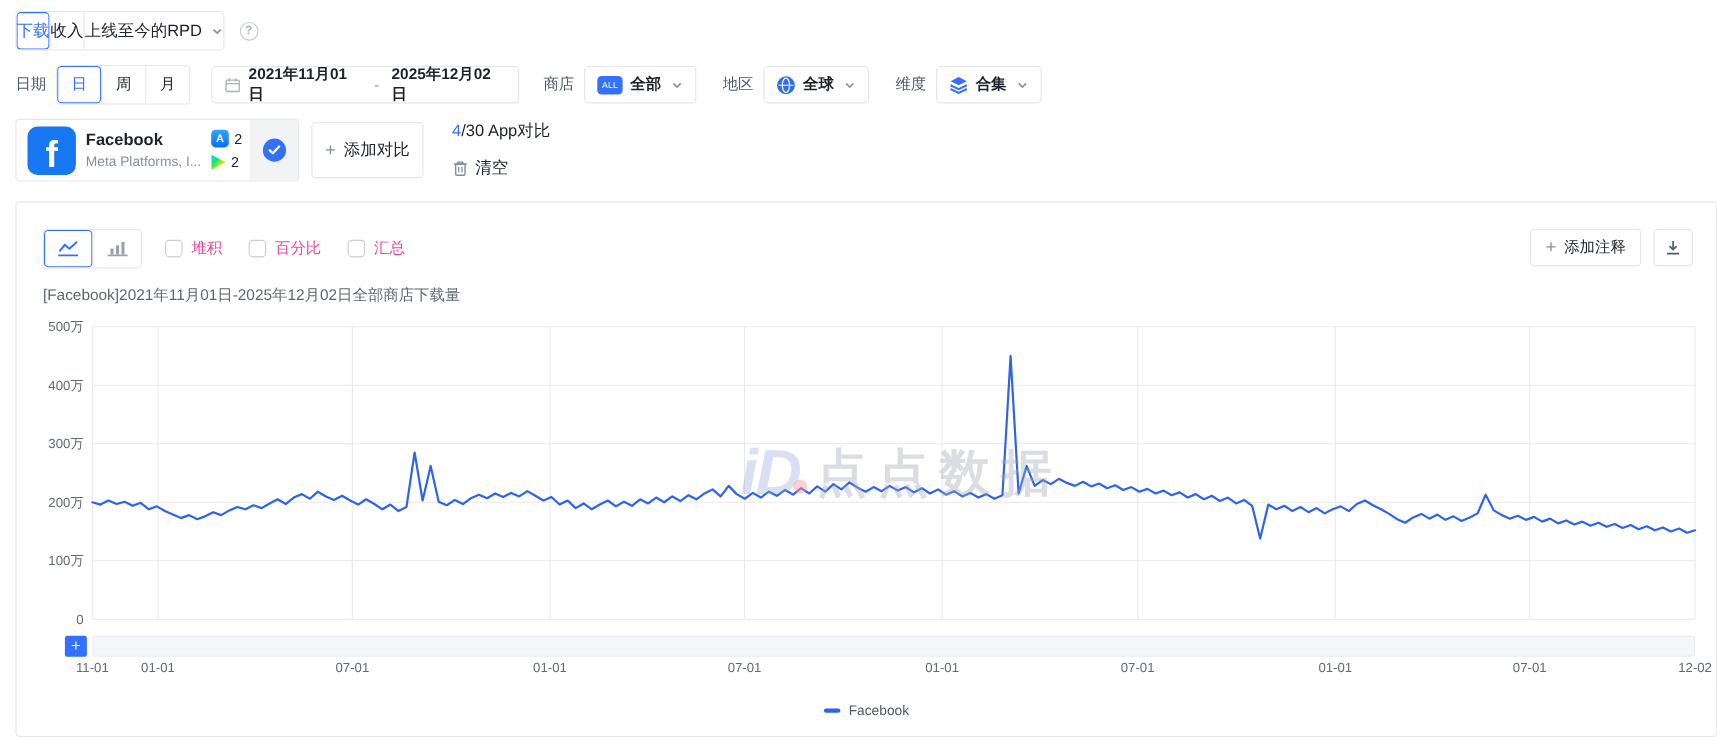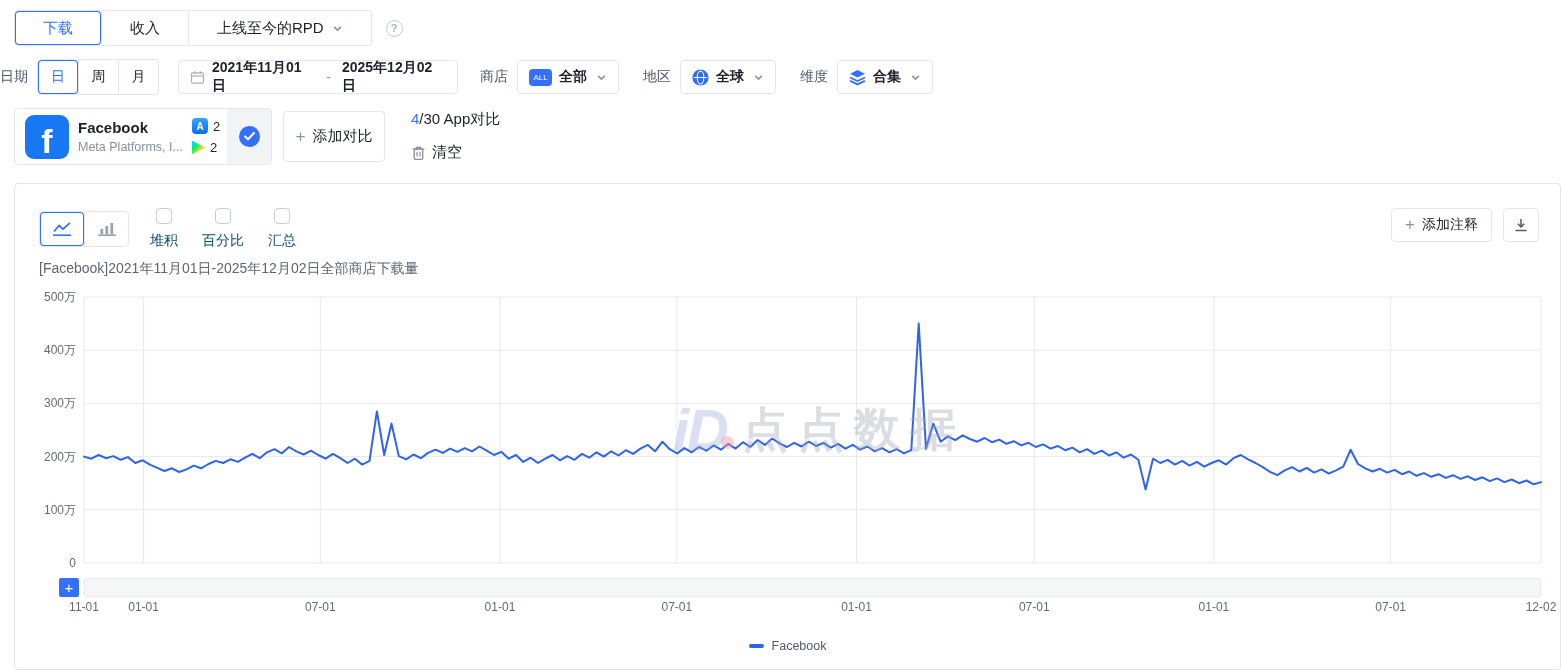--- a/index.html
+++ b/index.html
@@ -2,32 +2,32 @@
 <html><head>
 <meta charset="utf-8">
 <style>
   * { margin:0; padding:0; box-sizing:border-box; }
   html,body { width:1561px; height:670px; background:#fff; overflow:hidden;
     font-family:"Liberation Sans", sans-serif; color:#1d2129; }
 
   
   .seg-group { display:inline-flex; border:1px solid #e5e6eb; border-radius:4px; background:#fff; }
   .seg { position:relative; display:flex; align-items:center; justify-content:center; gap:6px;
-         height:34px; padding:0 28px; font-size:15px; color:#1d2129; cursor:pointer;
+         height:34px; padding:0 0; font-size:15px; color:#1d2129; cursor:pointer;
          border-left:1px solid #e5e6eb; white-space:nowrap; }
   .seg:first-child { border-left:none; }
   .seg.active { color:#3370ff; box-shadow:inset 0 0 0 1px #3370ff; border-radius:4px; z-index:1; }
 
   
   .r1 { position:absolute; left:14px; top:10px; display:flex; align-items:center; }
   .help { margin-left:14px; width:17px; height:17px; border:1.4px solid #c3c8d2; border-radius:50%;
           color:#aab1bc; font-size:11px; font-weight:bold; display:flex; align-items:center; justify-content:center; }
 
   
-  .r2 { position:absolute; left:0; top:60px; height:34px; display:flex; align-items:center;
+  .r2 { position:absolute; left:14px; top:60px; height:34px; display:flex; align-items:center;
         font-size:14px; color:#4e5969; }
   .lbl { margin-right:9px; }
   .gr-day .seg { width:40px; padding:0; font-size:14px; }
   .box { display:flex; align-items:center; height:34px; border:1px solid #e5e6eb; border-radius:4px;
          background:#fff; padding:0 11px; color:#1d2129; font-weight:bold; font-size:14px; gap:7px; cursor:pointer; }
   .date-box { width:280px; margin-left:19px; font-weight:bold; }
   .date-sep { color:#6a9bff; font-weight:normal; margin:0 4px; }
   .all-badge { width:23px; height:17px; background:#3370ff; border-radius:4px; color:#fff;
                font-size:8px; font-weight:normal; display:flex; align-items:center; justify-content:center; }
   .chev { display:inline-flex; margin-left:2px; }
@@ -60,21 +60,21 @@
   .cmp-count { font-size:15px; color:#1d2129; }
   .cmp-count b { color:#3370ff; font-weight:normal; }
   .clear { display:flex; align-items:center; gap:6px; font-size:15px; color:#1d2129; cursor:pointer; }
 
   
   .panel { position:absolute; left:14px; top:183px; width:1547px; height:487px;
            border:1px solid #e5e6eb; border-radius:4px; background:#fff; }
   .gr-type .seg { width:44px; padding:0; }
   .panel-controls { position:absolute; left:24px; top:24px; display:flex; align-items:center; }
   .cbs { display:flex; align-items:center; margin-left:21px; gap:24px; }
-  .cb-item { display:flex; align-items:center; gap:8px; font-size:14px; color:#0c4a6e; cursor:pointer;flex-direction:column; }
+  .cb-item { display:flex; align-items:center; gap:8px; font-size:14px; color:#ec4899; cursor:pointer; }
   .cb { width:16px; height:16px; border:1px solid #c9cdd4; border-radius:4px; background:#fff; }
   .annot-btn { position:absolute; right:68px; top:24px; height:34px; padding:0 13px;
                border:1px solid #e5e6eb; border-radius:4px; background:#fff; display:flex; align-items:center;
                gap:7px; font-size:14px; color:#1d2129; cursor:pointer; }
   .dl-btn { position:absolute; right:21px; top:24px; width:36px; height:34px; border:1px solid #e5e6eb;
             border-radius:4px; background:#fff; display:flex; align-items:center; justify-content:center; cursor:pointer; }
   .chart-title { position:absolute; left:24px; top:76px; font-size:14px; color:#5f6672; }
 
   #chart-svg { position:absolute; left:0; top:0; }
   .plot-hover { position:absolute; left:69px; top:113px; width:1457px; height:266px; }

